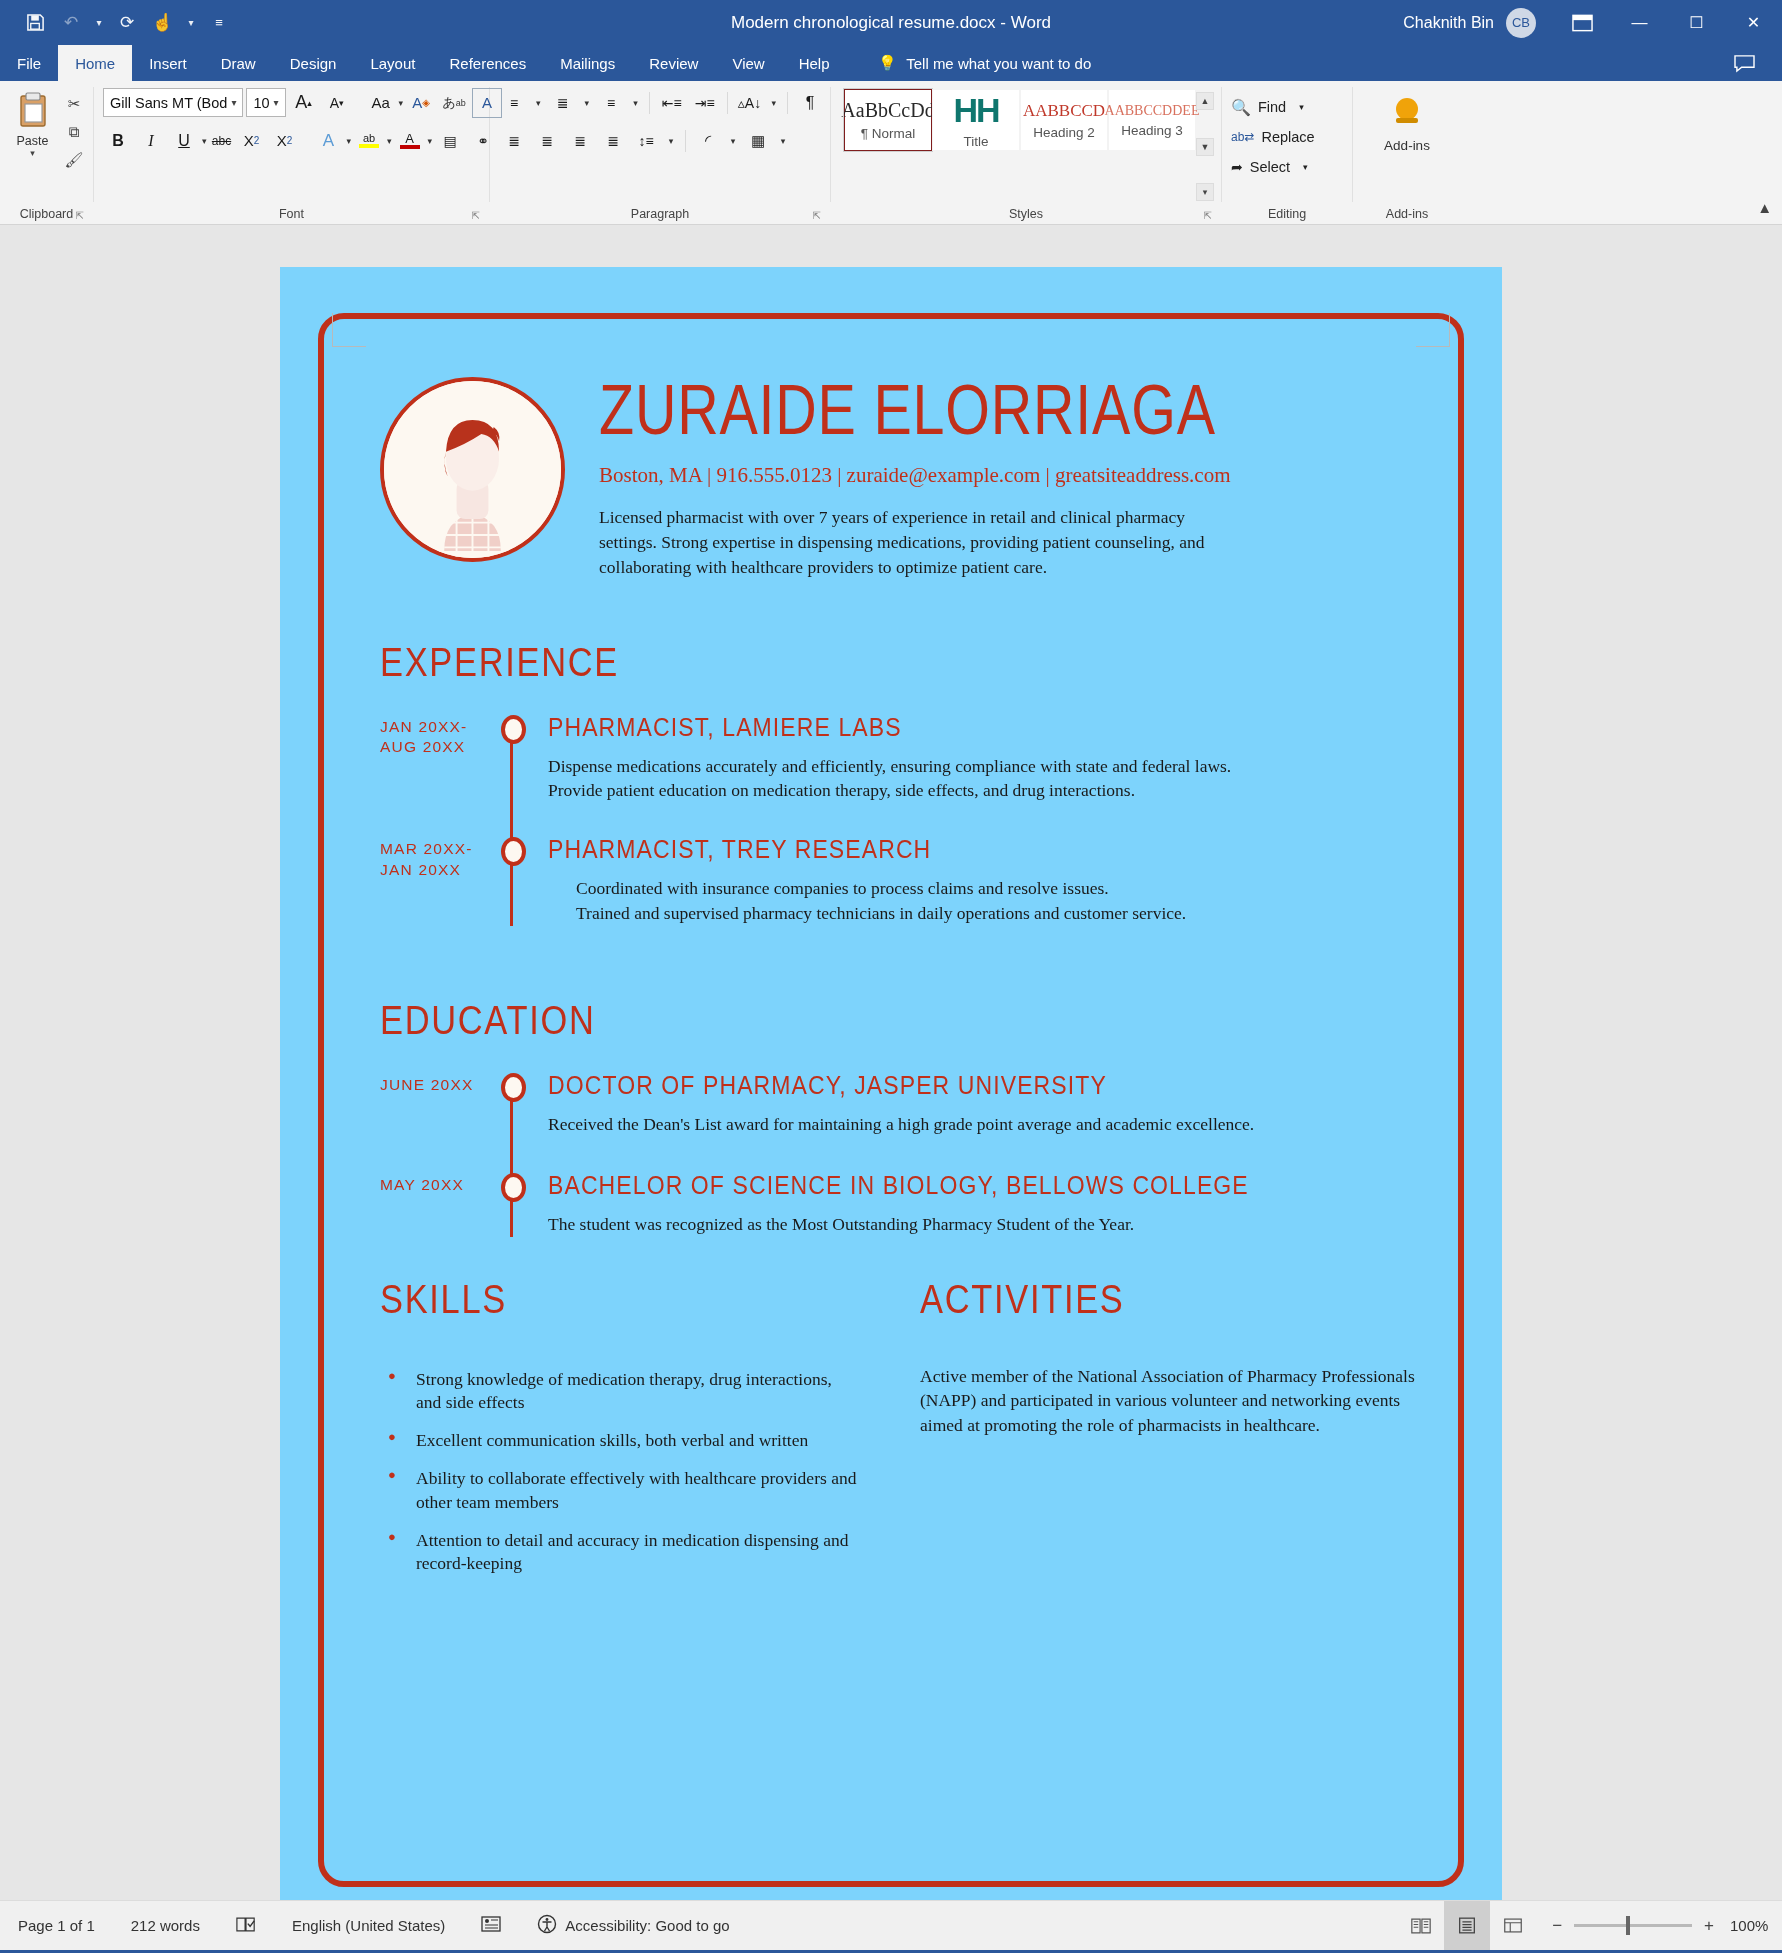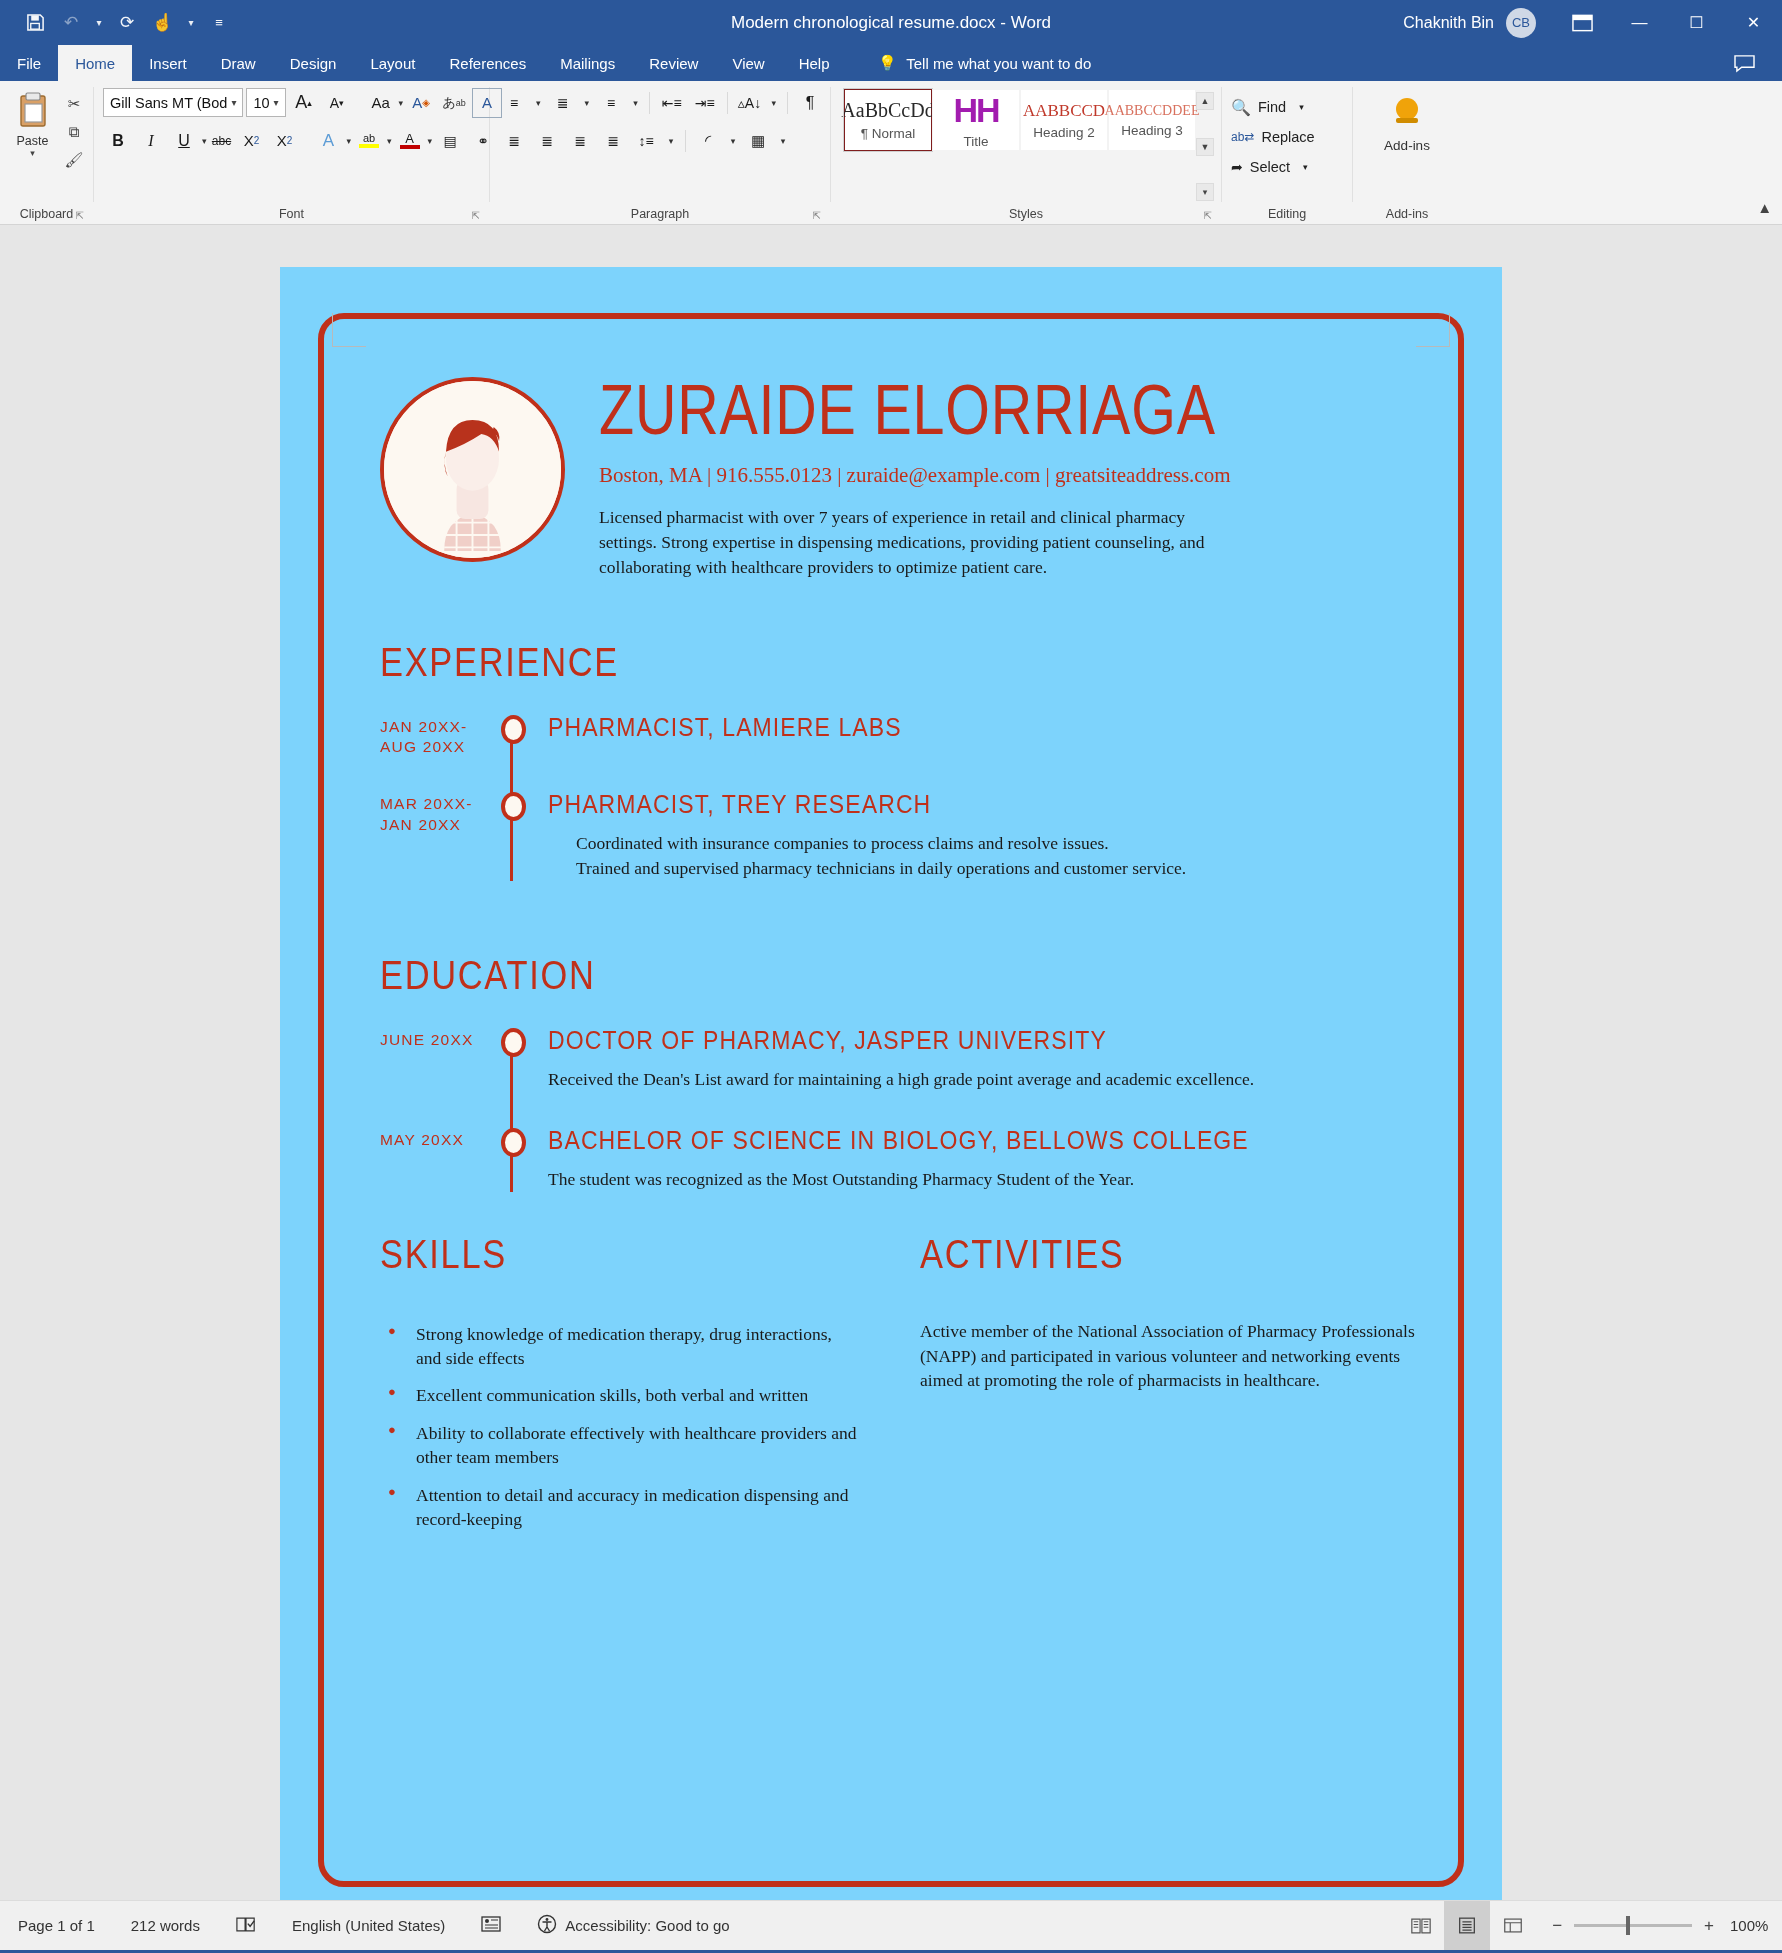--- a/index.html
+++ b/index.html
@@ -119,21 +119,21 @@
   .stylesgrp { width: 390px; }
   .style-gallery { display:flex; align-items:stretch; padding-top: 3px;}
   .style-item {
     width: 88px; height: 62px; display:flex; flex-direction:column;
     align-items:center; justify-content:center; background:#fff;
     border:1px solid #f3f3f3;
   }
   .style-item.selected { border:1px solid #7f1d1d; outline: 1px solid #cfcfcf; margin-left: 8px;}
   .style-prev { font-size: 20px; color:#2a2a2a; font-family:"Liberation Serif", serif;}
   .style-name { font-size: 13.5px; color:#555; margin-top: 4px;}
-  .style-prev.title { color:#a21caf; font-size: 34px; font-weight:bold; letter-spacing:-2px;
+  .style-prev.title { color:#0f766e; font-size: 34px; font-weight:bold; letter-spacing:-2px;
      font-family:"Liberation Sans Narrow","Liberation Sans",sans-serif;}
   .style-prev.h2 { color:#c0392b; font-size: 17px; letter-spacing: 0px;}
   .style-prev.h3 { color:#d8715e; font-size: 14px; }
   .style-scroll { display:flex;flex-direction:column; justify-content:space-between;
     width: 18px; padding: 3px 0; }
   .style-scroll div { font-size:9px;color:#444;text-align:center;background:#e9e9e9;
     border:1px solid #dcdcdc; line-height:16px;}
 
   
   .editgrp { width: 130px; }
@@ -558,20 +558,22 @@
 
       <div class="sec-head sec-experience">EXPERIENCE</div>
       <div class="tl">
         <div class="tl-line"></div>
         <div class="trow">
           <div class="tdate" style="white-space:pre-line;">JAN 20XX-
 AUG 20XX</div>
           <div class="tdot"></div>
           <div class="tbody">
             <div class="ttitle">PHARMACIST, LAMIERE LABS</div>
+            <div class="tdesc" style="white-space:pre-line;">Dispense medications accurately and efficiently, ensuring compliance with state and federal laws.
+Provide patient education on medication therapy, side effects, and drug interactions.</div>
           </div>
         </div>
         <div class="trow" style="margin-top:32px;">
           <div class="tdate" style="white-space:pre-line;">MAR 20XX-
 JAN 20XX</div>
           <div class="tdot"></div>
           <div class="tbody">
             <div class="ttitle">PHARMACIST, TREY RESEARCH</div>
             <div class="tdesc" style="white-space:pre-line;margin-left:28px;">Coordinated with insurance companies to process claims and resolve issues.
 Trained and supervised pharmacy technicians in daily operations and customer service.</div>

